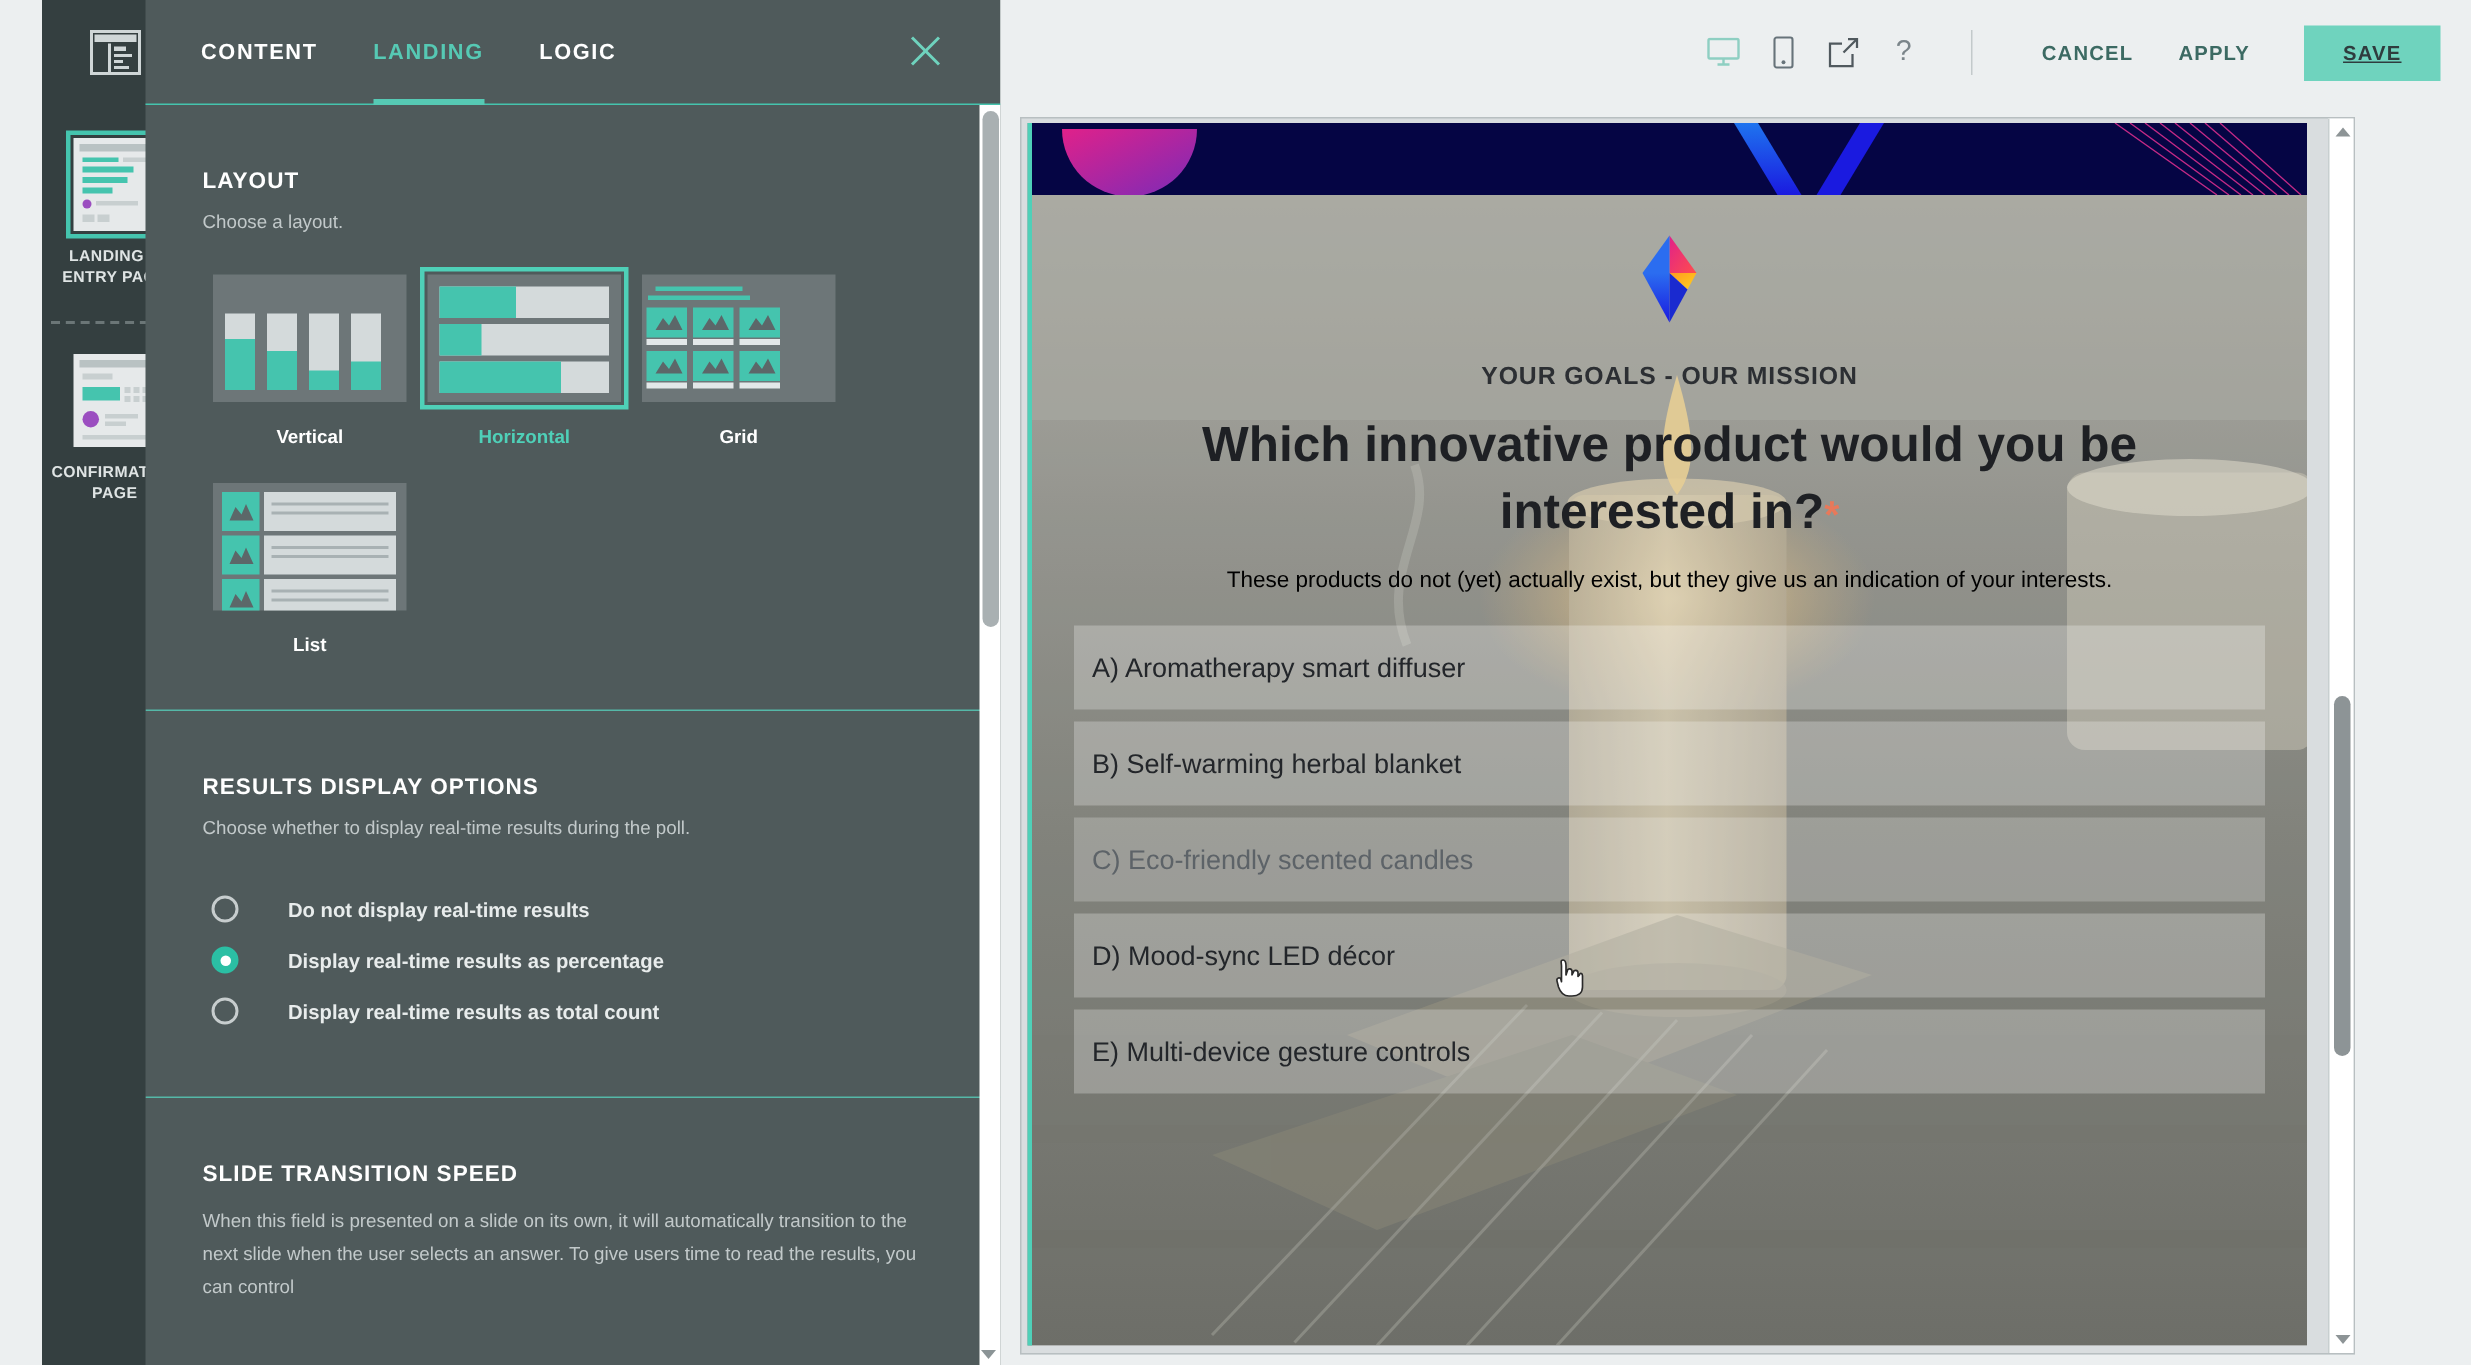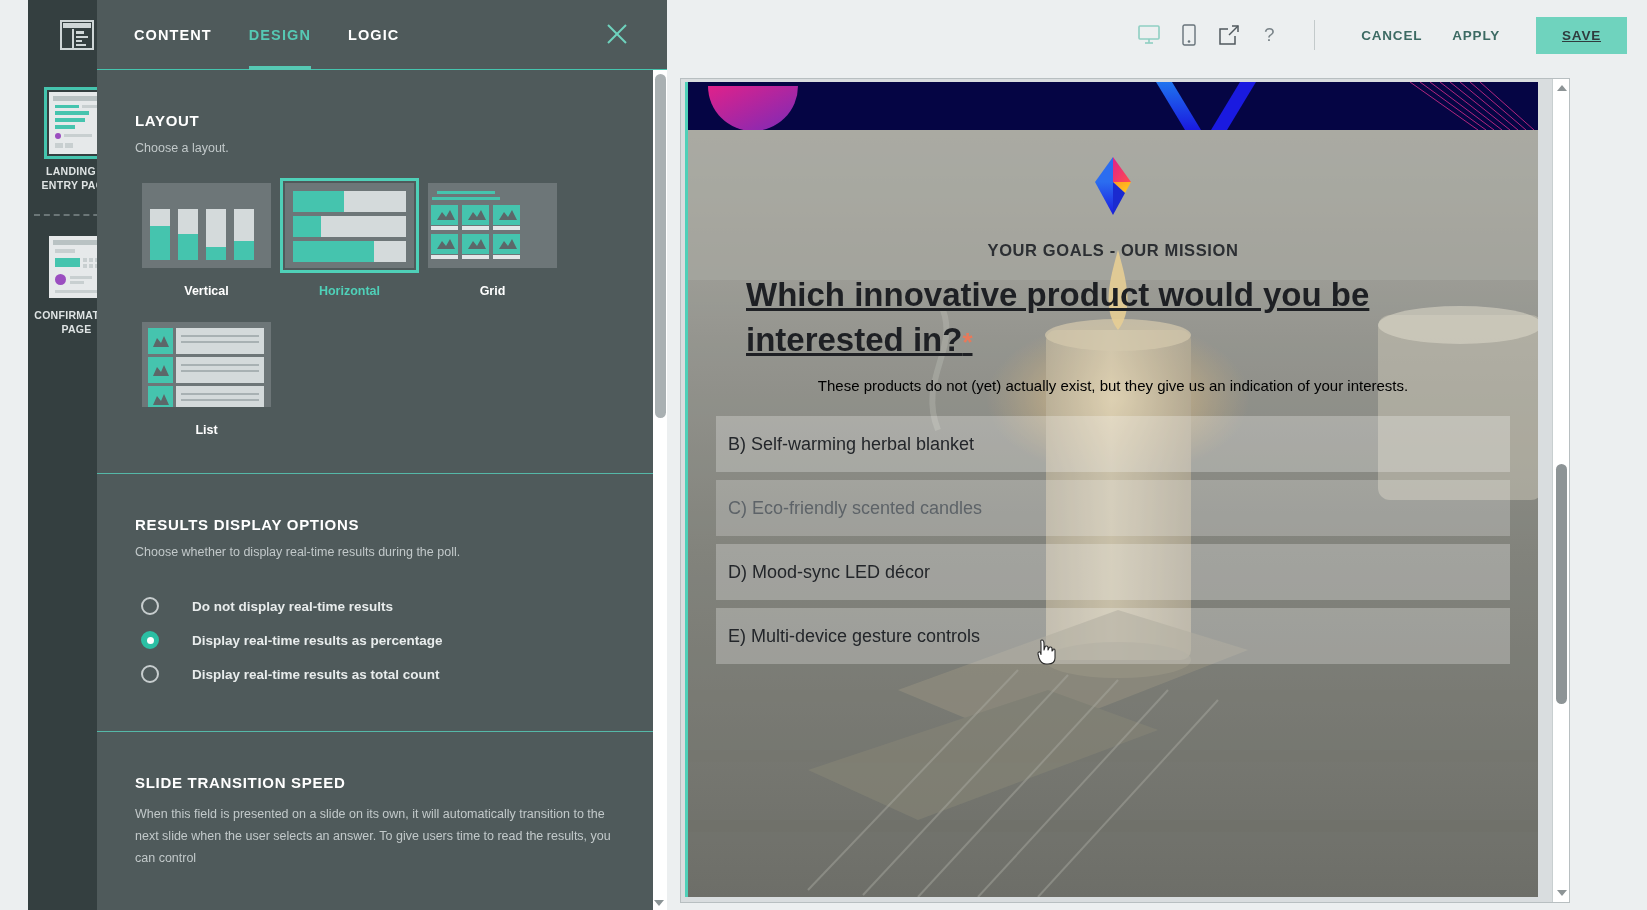--- a/index.html
+++ b/index.html
@@ -193,24 +193,23 @@
   }
   .photo-bg { position: absolute; inset: 0; }
 
   .slide-content { position: absolute; left: 0; right: 0; top: 48px; bottom: 0; }
   .logo-wrap { text-align: center; padding-top: 25px; }
   .eyebrow {
     text-align: center; margin-top: 20px; color: #2c2f33;
     font-size: 16.5px; font-weight: bold; letter-spacing: .6px;
   }
   .qtitle {
-    margin-top: 12px; color: #1e2024;
+    text-align: center; margin-top: 12px; color: #1e2024;
     font-size: 33px; font-weight: bold; line-height: 45px;
     padding: 0 58px;
-    text-decoration: underline;
   }
   .req { color: #e8795a; font-size: 26px; }
   .qsub {
     text-align: center; margin-top: 8px; color: #2b2e31; font-size: 24px;
   }
   .qdesc {
     text-align: center; margin-top: 12px; color: #000000; font-size: 15px;
   }
   .options { margin-top: 22px; }
   .option {
@@ -280,21 +279,21 @@
         </div>
         <div class="rail-label">CONFIRMATION PAGE</div>
       </div>
     </div>
   </div>
 
   <div class="panel">
     <div class="panel-head">
       <div class="tabs">
         <div class="tab">CONTENT</div>
-        <div class="tab active">DESIGN</div>
+        <div class="tab active">LANDING</div>
         <div class="tab">LOGIC</div>
       </div>
       <span class="close-x">
         <svg width="24" height="24" viewBox="0 0 24 24">
           <line x1="3" y1="3" x2="21" y2="21" stroke="#6fd3be" stroke-width="2"></line>
           <line x1="21" y1="3" x2="3" y2="21" stroke="#6fd3be" stroke-width="2"></line>
         </svg>
       </span>
     </div>
 
@@ -579,20 +578,23 @@
           <div class="eyebrow">YOUR GOALS - OUR MISSION</div>
 
           <div class="qtitle">
             <span>Which innovative product would you be interested in?</span><span class="req">*</span>
           </div>
 
           <div class="qdesc">These products do not (yet) actually exist, but they give us an indication of your interests.</div>
 
           <div class="options">
             <div class="option">
+              <span>A) Aromatherapy smart diffuser</span>
+            </div>
+            <div class="option">
               <span>B) Self-warming herbal blanket</span>
             </div>
             <div class="option hover">
               <span>C) Eco-friendly scented candles</span>
             </div>
             <div class="option">
               <span>D) Mood-sync LED décor</span>
             </div>
             <div class="option">
               <span>E) Multi-device gesture controls</span>

